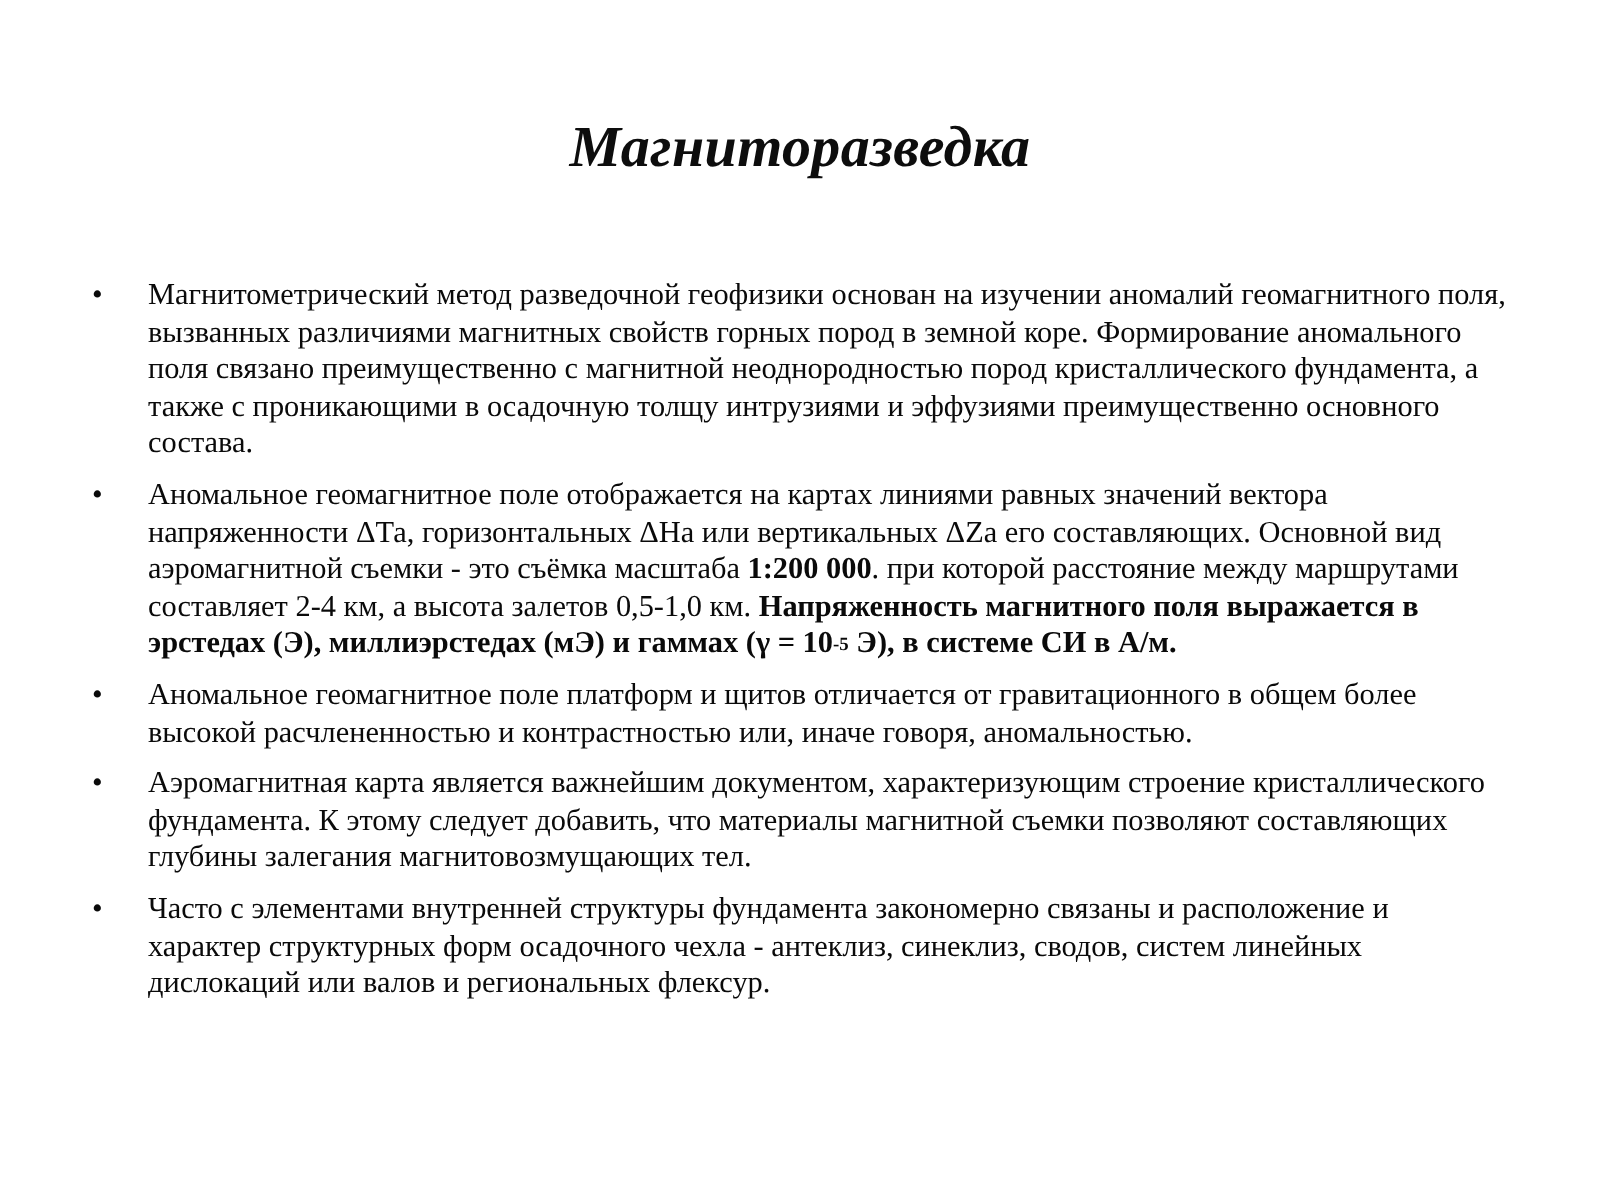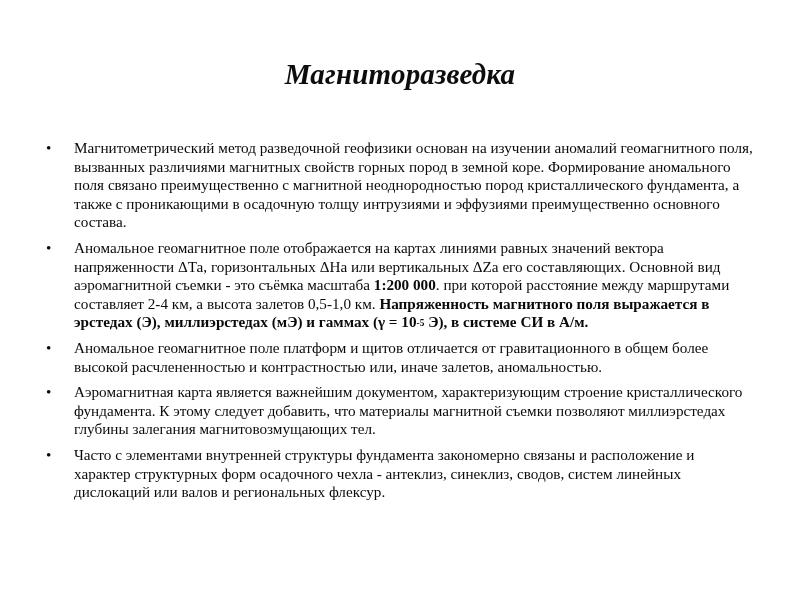--- a/index.html
+++ b/index.html
@@ -105,26 +105,26 @@
       <span class="bullet-text">Магнитометрический метод разведочной геофизики основан на изучении аномалий геомагнитного поля, вызванных различиями магнитных свойств горных пород в земной коре. Формирование аномального поля связано преимущественно с магнитной неоднородностью пород кристаллического фундамента, а также с проникающими в осадочную толщу интрузиями и эффузиями преимущественно основного состава.</span>
     </div>
 
     <div class="bullet-item">
       <span class="bullet-marker">•</span>
       <span class="bullet-text"><span>Аномальное геомагнитное поле отображается на картах линиями равных значений вектора напряженности ΔТа, горизонтальных ΔНа или вертикальных ΔZa его составляющих. Основной вид аэромагнитной съемки - это съёмка масштаба </span><span class="b nowrap">1:200 000</span><span>. при которой расстояние между маршрутами составляет 2-4 км, а высота залетов 0,5-1,0 км. </span><span class="b">Напряженность магнитного поля выражается в эрстедах (Э), миллиэрстедах (мЭ) и гаммах (γ = 10</span><span class="b sup">-5</span><span class="b"> Э), в системе СИ в А/м.</span></span>
     </div>
 
     <div class="bullet-item">
       <span class="bullet-marker">•</span>
-      <span class="bullet-text">Аномальное геомагнитное поле платформ и щитов отличается от гравитационного в общем более высокой расчлененностью и контрастностью или, иначе залетов, аномальностью.</span>
+      <span class="bullet-text">Аномальное геомагнитное поле платформ и щитов отличается от гравитационного в общем более высокой расчлененностью и контрастностью или, иначе говоря, аномальностью.</span>
     </div>
 
     <div class="bullet-item">
       <span class="bullet-marker">•</span>
-      <span class="bullet-text">Аэромагнитная карта является важнейшим документом, характеризующим строение кристаллического фундамента. К этому следует добавить, что материалы магнитной съемки позволяют миллиэрстедах глубины залегания магнитовозмущающих тел.</span>
+      <span class="bullet-text">Аэромагнитная карта является важнейшим документом, характеризующим строение кристаллического фундамента. К этому следует добавить, что материалы магнитной съемки позволяют составляющих глубины залегания магнитовозмущающих тел.</span>
     </div>
 
     <div class="bullet-item">
       <span class="bullet-marker">•</span>
       <span class="bullet-text">Часто с  элементами внутренней структуры фундамента закономерно связаны и расположение и характер структурных форм осадочного чехла - антеклиз, синеклиз, сводов, систем линейных дислокаций или валов и региональных флексур.</span>
     </div>
 
   </div>
 </div>
 

